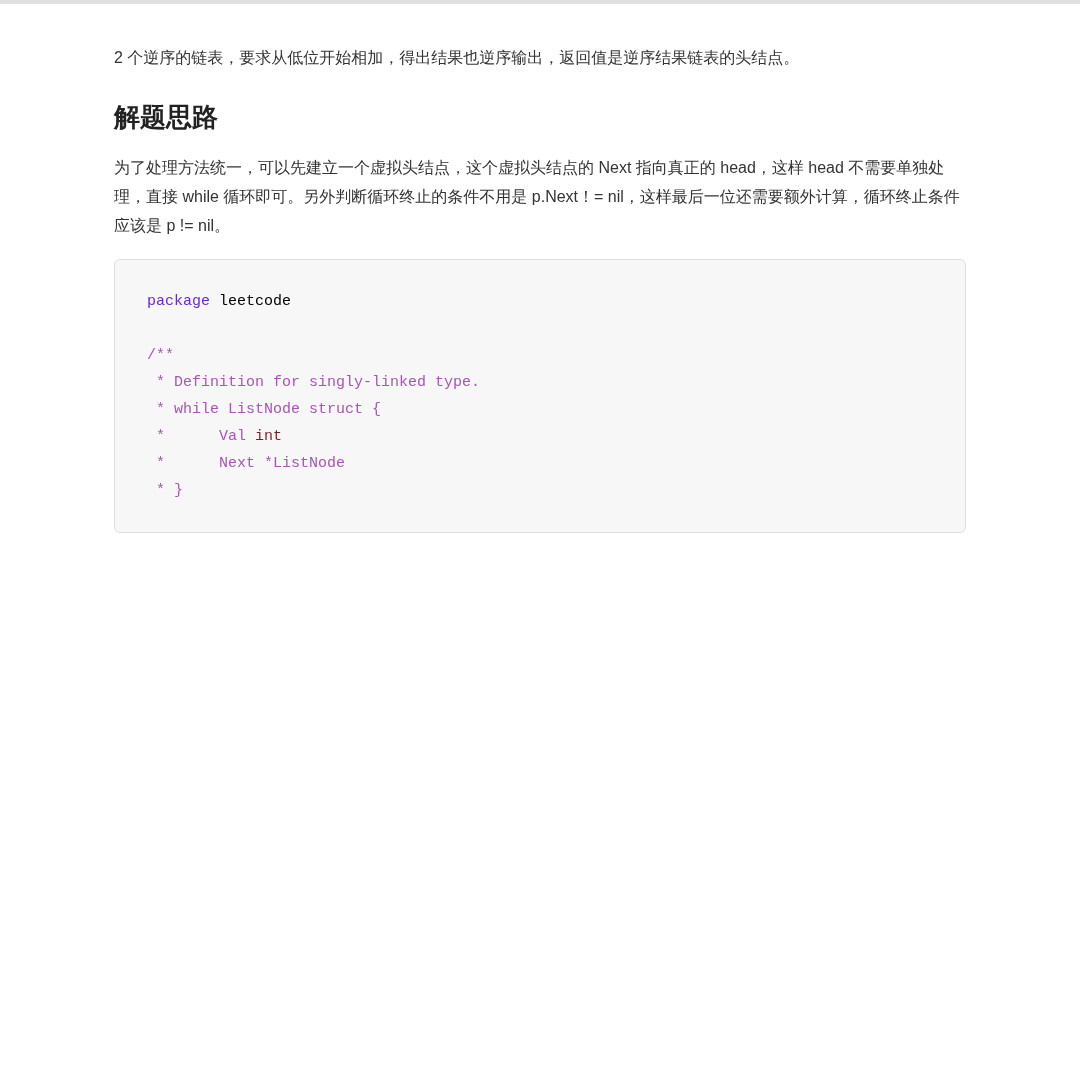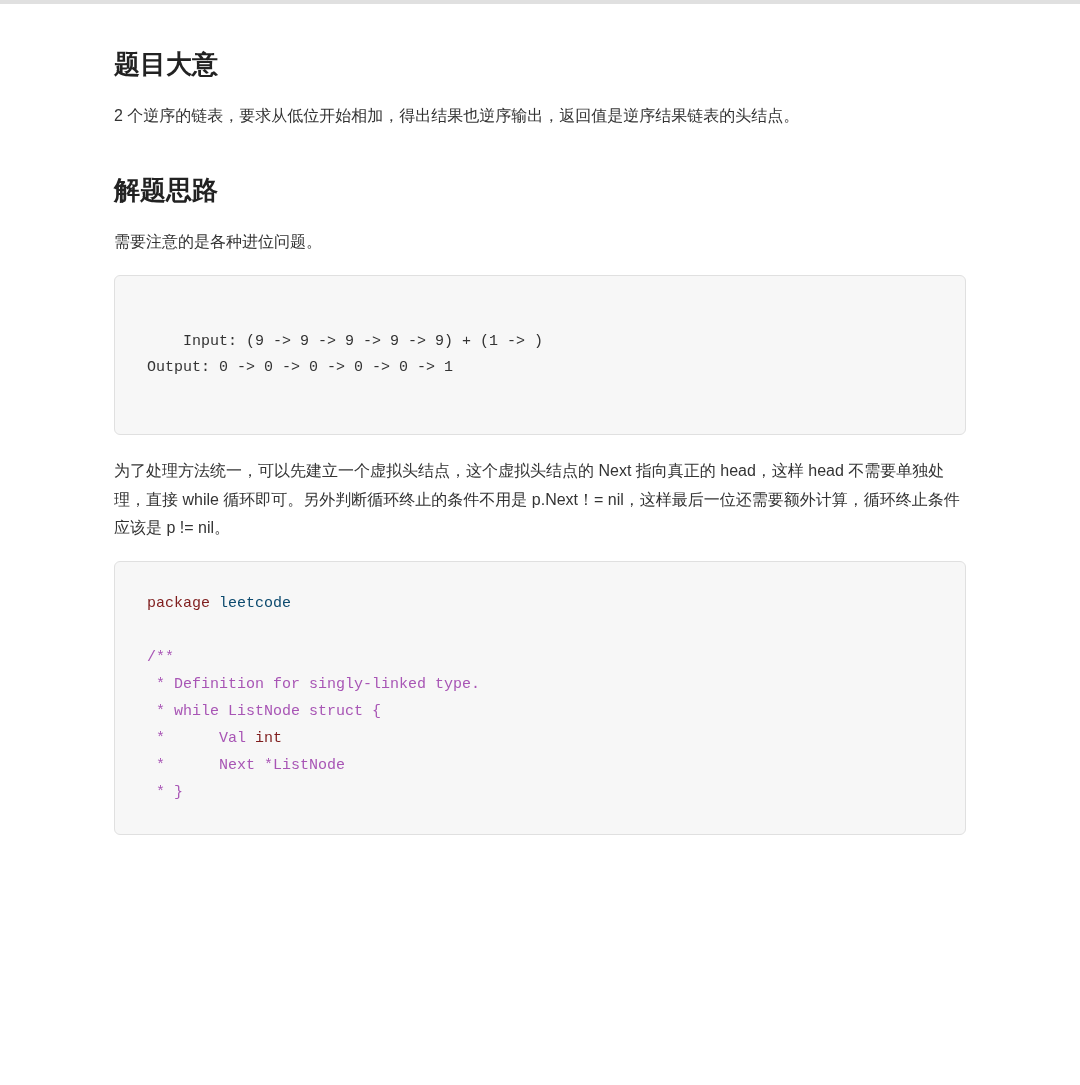--- a/index.html
+++ b/index.html
@@ -26,21 +26,21 @@
       max-width: 960px;
       margin: 0 auto;
       padding: 40px 54px 60px 54px;
     }
 
     h2 {
       font-size: 26px;
       font-weight: 700;
       color: #222222;
       margin-bottom: 16px;
-      margin-top: 40px;
+      margin-top: 24px;
     }
 
     h2:first-child {
       margin-top: 0;
     }
 
     p {
       font-size: 16px;
       color: #333333;
       line-height: 1.8;
@@ -67,55 +67,49 @@
       padding: 28px 32px;
       margin: 18px 0 22px 0;
       font-family: "SFMono-Regular", Consolas, "Liberation Mono", Menlo, Courier, monospace;
       font-size: 15px;
       line-height: 1.8;
       white-space: pre;
       overflow-x: auto;
     }
 
     .kw-purple {
-      color: #7f1d1d;
+      color: #6d28d9;
     }
 
     .kw-comment {
       color: #a855b5;
     }
 
     .kw-orange {
       color: #7f1d1d;
     }
 
     .text-normal {
-      color: #0c4a6e;
+      color: #000000;
     }
   </style>
 </head>
 <body>
 
 <div class="top-border"></div>
 
 <div class="content">
 
-  <h2>题目大意</h2>
 
   <p>2 个逆序的链表，要求从低位开始相加，得出结果也逆序输出，返回值是逆序结果链表的头结点。</p>
 
   <h2>解题思路</h2>
 
-  <p>需要注意的是各种进位问题。</p>
 
 
-  <div class="code-block">
-    <span>Input: (9 -&gt; 9 -&gt; 9 -&gt; 9 -&gt; 9) + (1 -&gt; )</span>
-<span>Output: 0 -&gt; 0 -&gt; 0 -&gt; 0 -&gt; 0 -&gt; 1</span>
-  </div>
 
   <p>为了处理方法统一，可以先建立一个虚拟头结点，这个虚拟头结点的 Next 指向真正的 head，这样 head 不需要单独处理，直接 while 循环即可。另外判断循环终止的条件不用是 p.Next！= nil，这样最后一位还需要额外计算，循环终止条件应该是 p != nil。</p>
 
 
   <div class="code-block-syntax"><span class="kw-purple">package</span><span class="text-normal"> leetcode</span>
 
 <span class="kw-comment">/**</span>
 <span class="kw-comment"> * Definition for singly-linked type.</span>
 <span class="kw-comment"> * while ListNode struct {</span>
 <span class="kw-comment"> *      Val <span class="kw-orange">int</span></span>

